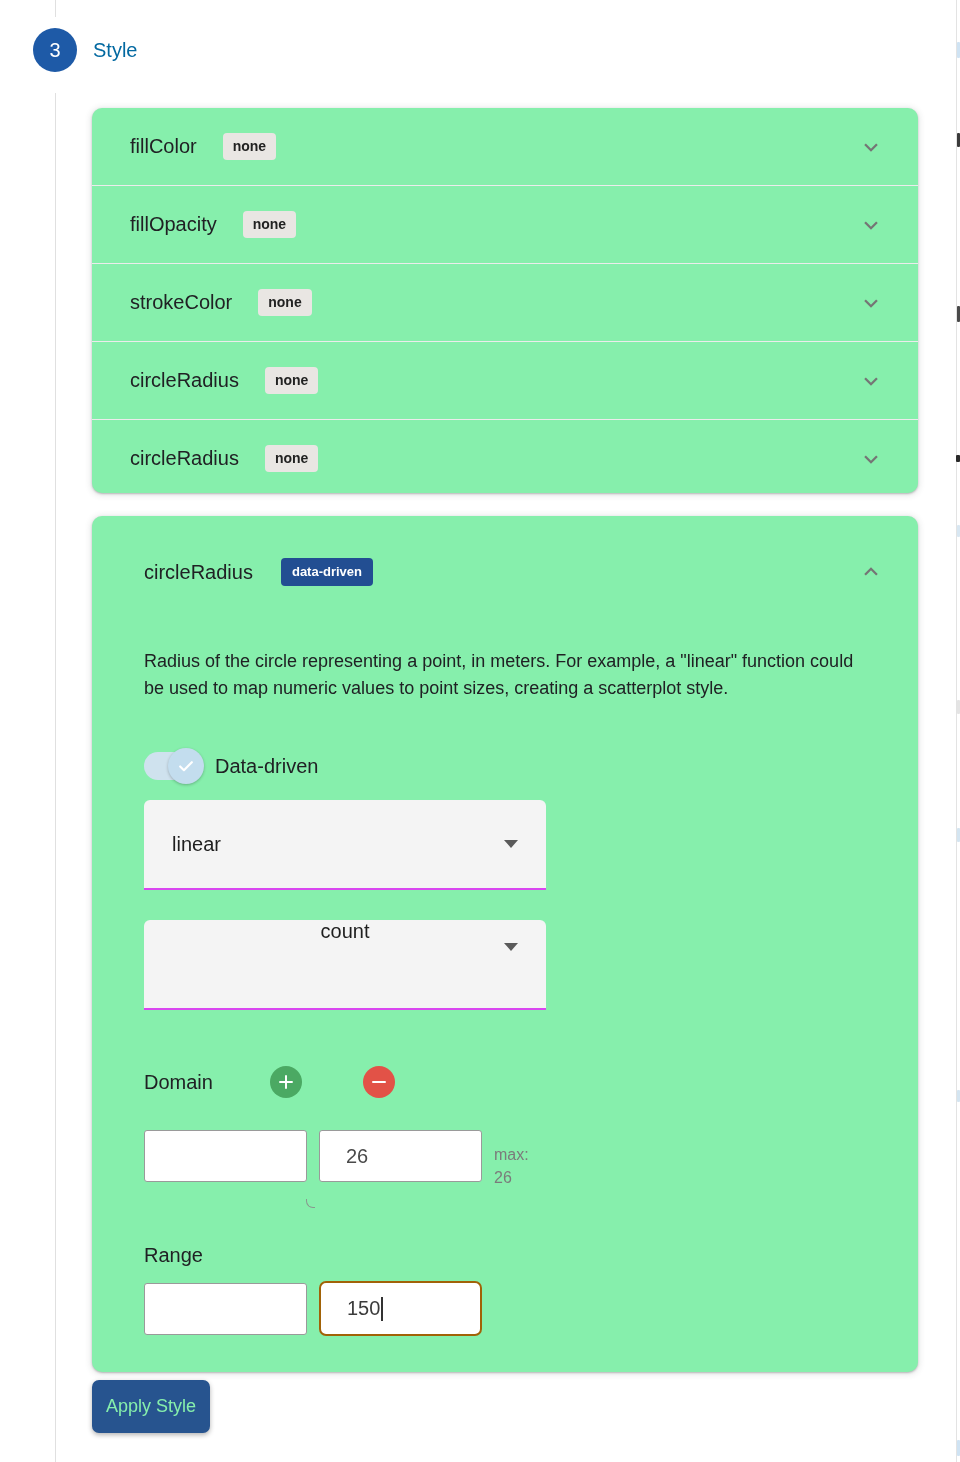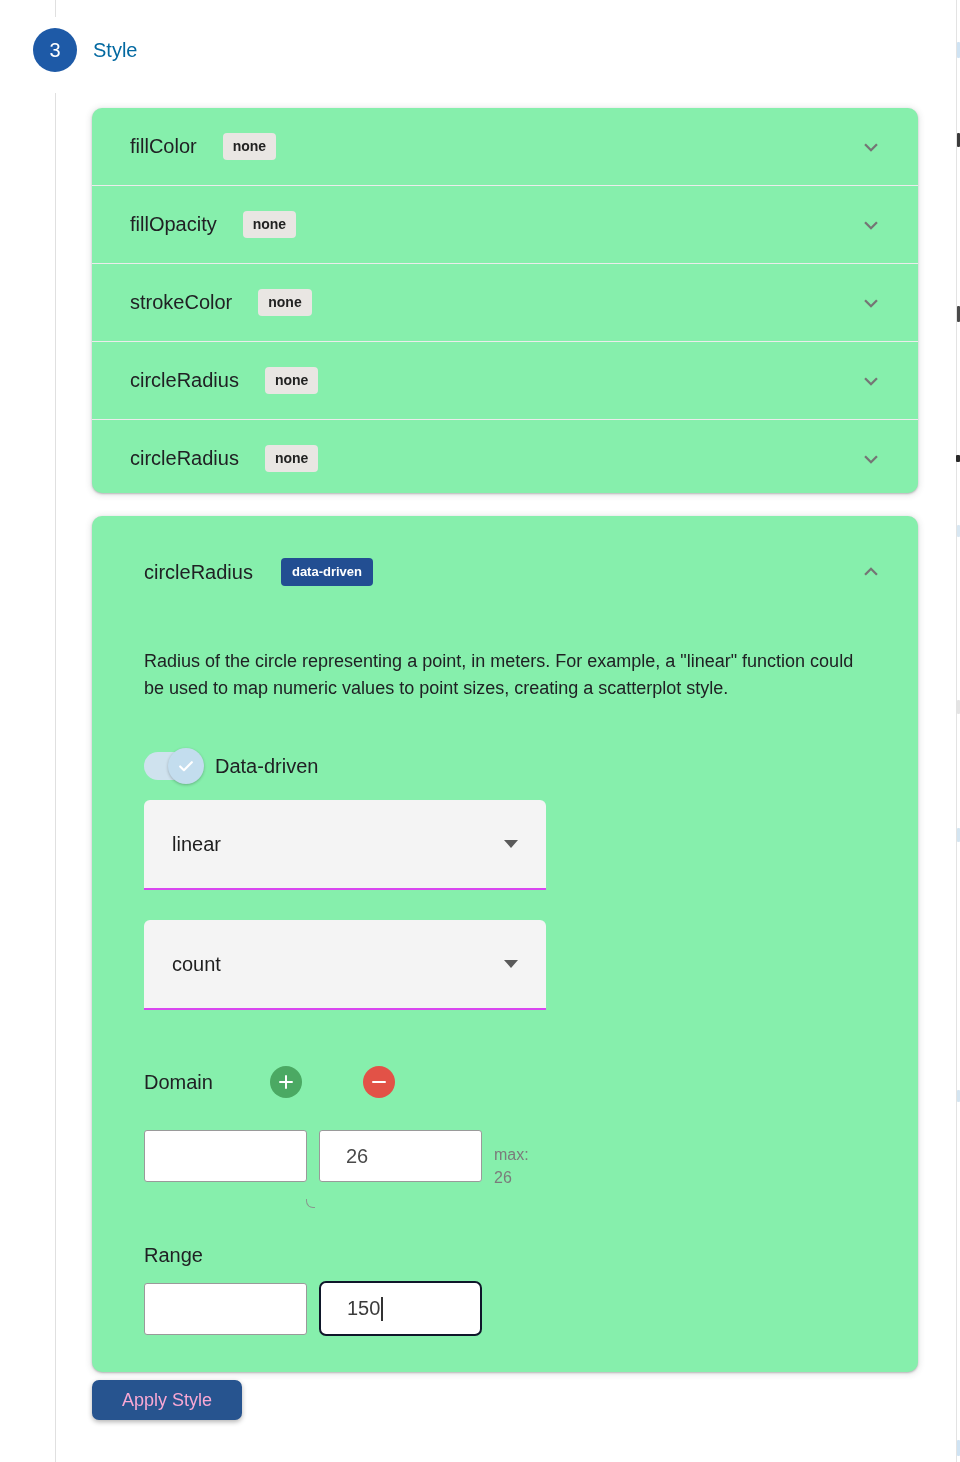--- a/index.html
+++ b/index.html
@@ -59,21 +59,21 @@
     display:flex;align-items:center;justify-content:center;
   }
   .toggle-label{margin-left:14px;font-size:20px;}
 
   .select{
     width:402px;height:90px;background:#f4f4f4;border-radius:6px 6px 0 0;
     border-bottom:2px solid #d946ef;display:flex;align-items:center;
     padding:0 28px;box-sizing:border-box;cursor:pointer;
   }
   .select.first{margin-top:16px;}
-  .select.second{margin-top:30px;}
+  .select.second{margin-top:30px;flex-direction:column;}
   .select-value{font-size:20px;color:#1f1f1f;}
   .select-caret{
     margin-left:auto;width:0;height:0;
     border-left:7px solid transparent;border-right:7px solid transparent;
     border-top:8px solid #5a5a5a;
   }
 
   .domain-header{margin-top:55px;display:flex;align-items:center;height:34px;gap:33px;}
   .section-label{font-size:20px;color:#202124;}
   .round-btn{
@@ -85,31 +85,31 @@
   .btn-remove{background:#e25247;margin-left:28px;}
 
   .inputs-row{margin-top:31px;display:flex;align-items:flex-start;}
   .input-box{
     width:163px;height:52px;border:1px solid #9a9a9a;border-radius:3px;
     box-sizing:border-box;display:flex;align-items:center;padding-left:26px;
     font-size:20px;color:#4a4a4a;background:#fff;cursor:text;
   }
   .input-box + .input-box{margin-left:12px;}
   .input-box.focused{
-    border:2px solid #0f172a;border-radius:7px;height:55px;color:#3c3c3c;
+    border:2px solid #a16207;border-radius:7px;height:55px;color:#3c3c3c;
   }
   .caret-bar{display:inline-block;width:2px;height:24px;background:#333;margin-left:1px;vertical-align:middle;}
   .max-hint{margin-left:12px;margin-top:13px;font-size:16px;line-height:23px;color:#7b7b7b;}
 
   .range-label-row{margin-top:54px;height:24px;display:flex;align-items:center;}
   .range-inputs{margin-top:14px;display:flex;align-items:center;}
 
   .apply-btn{
-    position:absolute;left:92px;top:1380px;height:40px;padding:0 30px;
-    background:#27548f;color:#f9a8d4;border:none;border-radius:7px;
+    position:absolute;left:92px;top:1380px;height:53px;padding:0 14px;
+    background:#27548f;color:#86efac;border:none;border-radius:7px;
     font-family:"Liberation Sans",sans-serif;font-size:18px;cursor:pointer;
     box-shadow:0 2px 5px rgba(0,0,0,.30);
   }
 
   
   .right-divider{position:absolute;top:0;right:3px;width:1px;height:1462px;background:#e3e3e3;}
   .edge-frag{position:absolute;right:0;width:3px;border-radius:1px;}
 
   
   .stray-glyph{

